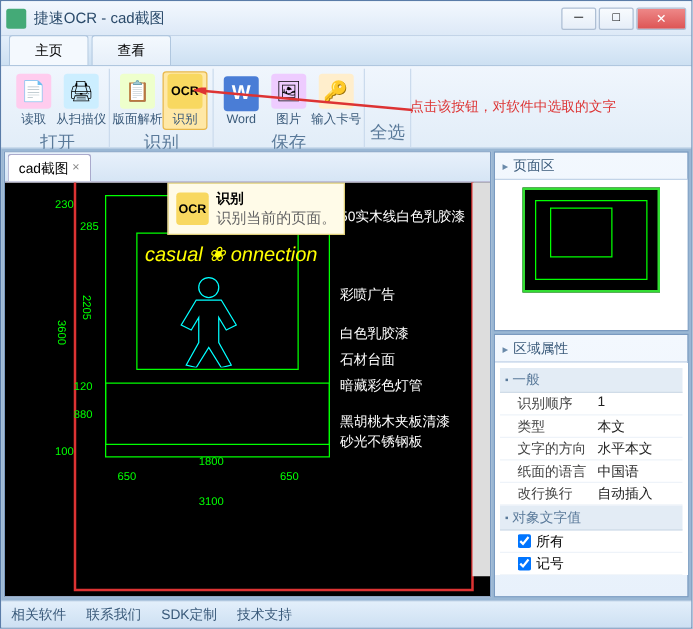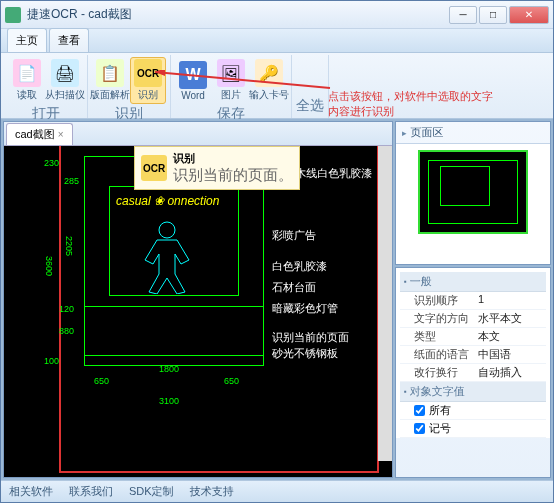--- a/index.html
+++ b/index.html
@@ -7,21 +7,21 @@
 
 .window { width: 554px; height: 503px; border: 1px solid #5a7ca8; display: flex; flex-direction: column; background: linear-gradient(#e8f1fb, #d6e5f5); }
 .titlebar { height: 28px; background: linear-gradient(#f3f8fe, #dde9f7); display: flex; align-items: center; padding: 0 4px; border-bottom: 1px solid #c3d4e8; }
 .titlebar-icon { width: 16px; height: 16px; background: #4a7; border-radius: 2px; margin-right: 6px; }
 .titlebar-text { flex: 1; color: #2a4a6a; font-size: 12px; }
 .win-btns { display: flex; gap: 2px; }
 .win-btn { width: 28px; height: 18px; border: 1px solid #aebfd4; background: linear-gradient(#f8fbfe, #e6eef8); border-radius: 2px; display: flex; align-items: center; justify-content: center; font-size: 10px; cursor: pointer; }
 .win-btn.close { background: linear-gradient(#e88, #d55); color: #fff; width: 40px; }
 
 .tabs-row { height: 24px; background: linear-gradient(#e3effb, #cde0f2); border-bottom: 1px solid #b0c7df; display: flex; align-items: flex-end; padding-left: 6px; }
-.tab { padding: 4px 8px; border: 1px solid #b0c7df; border-bottom: none; background: linear-gradient(#f4f9fe, #e6eff9); margin-right: 2px; border-radius: 3px 3px 0 0; cursor: pointer; font-size: 11px; }
+.tab { padding: 4px 20px; border: 1px solid #b0c7df; border-bottom: none; background: linear-gradient(#f4f9fe, #e6eff9); margin-right: 2px; border-radius: 3px 3px 0 0; cursor: pointer; font-size: 11px; }
 .tab.active { background: #f4f9fe; }
 
 .ribbon { height: 66px; background: linear-gradient(#f0f6fd, #e2edf8); border-bottom: 1px solid #b0c7df; display: flex; padding: 2px 4px 0; }
 .ribbon-group { border-right: 1px solid #cbdbed; padding: 2px 4px; display: flex; flex-direction: column; }
 .ribbon-btns { display: flex; gap: 2px; flex: 1; }
 .rbtn { width: 36px; display: flex; flex-direction: column; align-items: center; justify-content: center; border-radius: 3px; cursor: pointer; padding: 2px; }
 .rbtn.hl { background: #ffe8a6; border: 1px solid #e8b74a; padding: 1px; }
 .rbtn-ico { width: 28px; height: 28px; border-radius: 3px; display: flex; align-items: center; justify-content: center; font-size: 16px; }
 .rbtn-lbl { font-size: 10px; color: #3a5a7a; margin-top: 1px; white-space: nowrap; }
 .group-lbl { text-align: center; font-size: 14px; color: #5a7a9a; padding: 1px 0; }
@@ -33,23 +33,23 @@
 .doc-close { color: #888; cursor: pointer; font-size: 10px; }
 
 .canvas-wrap { flex: 1; position: relative; overflow: hidden; }
 .canvas { position: absolute; inset: 0; background: #000; }
 .selection { position: absolute; top: -3px; left: 55px; width: 320px; height: 330px; border: 2px solid #d33; }
 .cad-label { position: absolute; color: #fff; font-size: 11px; white-space: nowrap; }
 
 .tooltip { position: absolute; top: 0; left: 130px; background: #fffbe8; border: 1px solid #e0cf7a; padding: 4px 6px; font-size: 11px; z-index: 10; display: flex; gap: 6px; align-items: center; }
 .tooltip-ico { width: 26px; height: 26px; background: #f8d860; border-radius: 3px; display: flex; align-items: center; justify-content: center; font-size: 10px; font-weight: bold; }
 .tooltip-txt .t1 { font-weight: bold; }
-.tooltip-txt .t2 { color: #666; font-size: 15px; }
-
-.callout { position: absolute; top: 89px; left: 328px; color: #d33; font-size: 12px; line-height: 1.4; z-index: 20; }
+.tooltip-txt .t2 { color: #666; font-size: 12px; }
+
+.callout { position: absolute; top: 79px; left: 328px; color: #d33; font-size: 12px; line-height: 1.4; z-index: 20; }
 .arrow { position: absolute; top: 70px; left: 155px; width: 180px; height: 20px; z-index: 19; }
 
 .side { flex: 1; display: flex; flex-direction: column; margin: 2px 2px 2px 0; gap: 2px; overflow: hidden; }
 .panel { border: 1px solid #7a9ac0; background: linear-gradient(#f3f8fe, #e8f1fb); display: flex; flex-direction: column; }
 .panel-hd { padding: 3px 6px; color: #3a5a7a; font-size: 11px; border-bottom: 1px solid #c3d4e8; display: flex; align-items: center; gap: 4px; }
 .panel-hd::before { content: "▸"; font-size: 9px; color: #6a8aaa; }
 .panel-bd { padding: 4px; background: #fff; flex: 1; }
 .thumb { width: 110px; height: 84px; border: 2px solid #3d3; background: #000; margin: 2px auto; position: relative; }
 .thumb-lbl { text-align: center; font-size: 10px; margin-top: 3px; }
 
@@ -58,21 +58,21 @@
 .prop-cat::before { content: "▪"; font-size: 8px; }
 .prop-row { display: flex; border-bottom: 1px solid #eef3f9; padding: 1px 4px 1px 14px; }
 .prop-k { flex: 1; color: #444; }
 .prop-v { flex: 1; color: #222; }
 .prop-chk { display: flex; align-items: center; gap: 4px; padding: 1px 4px 1px 14px; border-bottom: 1px solid #eef3f9; }
 .prop-chk input { width: 11px; height: 11px; }
 
 .statusbar { height: 22px; background: linear-gradient(#e3effb, #cde0f2); border-top: 1px solid #b0c7df; display: flex; align-items: center; padding: 0 8px; gap: 16px; font-size: 11px; color: #3a5a7a; }
 
 .cad-dim { position: absolute; color: #0f0; font-size: 9px; }
-.cad-text { position: absolute; color: #ff0; font-size: 12px; font-style: italic; }
+.cad-text { position: absolute; color: #ff0; font-size: 16px; font-style: italic; }
 .scroll-v { position: absolute; right: 0; top: 0; bottom: 16px; width: 14px; background: #ddd; }
 </style>
 </head>
 <body>
 
 <div class="window">
 
   <div class="titlebar">
     <div class="titlebar-icon"></div>
     <div class="titlebar-text">捷速OCR - cad截图</div>
@@ -164,21 +164,21 @@
 
           <svg style="position:absolute;top:68px;left:118px" width="90" height="80">
               <path d="M45 8 a8 8 0 1 1 0 16 a8 8 0 1 1 0 -16 M35 26 l-12 20 l8 4 l6 -10 l0 20 l-10 18 l8 2 l10 -16 l10 16 l8 -2 l-10 -18 l0 -20 l6 10 l8 -4 l-12 -20 z" fill="none" stroke="#0ff" stroke-width="1"></path>
             </svg>
           <div id="cad-labels">
               <div class="cad-label" style="top: 20px; left: 268px;">50实木线白色乳胶漆</div>
               <div class="cad-label" style="top: 82px; left: 268px;">彩喷广告</div>
               <div class="cad-label" style="top: 113px; left: 268px;">白色乳胶漆</div>
               <div class="cad-label" style="top: 134px; left: 268px;">石材台面</div>
               <div class="cad-label" style="top: 155px; left: 268px;">暗藏彩色灯管</div>
-              <div class="cad-label" style="top: 184px; left: 268px;">识别当前的页面</div>
+              <div class="cad-label" style="top: 184px; left: 268px;">黑胡桃木夹板清漆</div>
               <div class="cad-label" style="top: 200px; left: 268px;">砂光不锈钢板</div>
             </div>
           <div id="cad-dims">
               <div class="cad-dim" style="top: 12px; left: 40px;">230</div>
               <div class="cad-dim" style="top: 30px; left: 60px;">285</div>
               <div class="cad-dim" style="top: 90px; left: 60px; writing-mode: vertical-rl;">2205</div>
               <div class="cad-dim" style="top: 110px; left: 40px; writing-mode: vertical-rl;">3600</div>
               <div class="cad-dim" style="top: 158px; left: 55px;">120</div>
               <div class="cad-dim" style="top: 180px; left: 55px;">880</div>
               <div class="cad-dim" style="top: 210px; left: 40px;">100</div>
@@ -196,33 +196,34 @@
       <div class="panel" style="height:144px">
         <div class="panel-hd">页面区</div>
         <div class="panel-bd">
           <div class="thumb">
             <div style="position:absolute;inset:8px;border:1px solid #0f0"></div>
             <div style="position:absolute;top:14px;left:20px;width:50px;height:40px;border:1px solid #0f0"></div>
           </div>
         </div>
       </div>
       <div class="panel" style="flex:1;min-height:0">
+        <div class="panel-hd">区域属性</div>
         <div class="panel-bd prop-grid" id="prop-grid">
             <div class="prop-cat">一般</div>
             <div class="prop-row">
               <div class="prop-k">识别顺序</div>
               <div class="prop-v">1</div>
             </div>
             <div class="prop-row">
+              <div class="prop-k">类型</div>
+              <div class="prop-v">本文</div>
+            </div>
+            <div class="prop-row">
               <div class="prop-k">文字的方向</div>
               <div class="prop-v">水平本文</div>
-            </div>
-            <div class="prop-row">
-              <div class="prop-k">类型</div>
-              <div class="prop-v">本文</div>
             </div>
             <div class="prop-row">
               <div class="prop-k">纸面的语言</div>
               <div class="prop-v">中国语</div>
             </div>
             <div class="prop-row">
               <div class="prop-k">改行换行</div>
               <div class="prop-v">自动插入</div>
             </div>
             <div class="prop-cat">对象文字值</div>
@@ -246,14 +247,13 @@
     <span>技术支持</span>
   </div>
 </div>
 
 <svg class="arrow">
     <line x1="0" y1="2" x2="175" y2="18" stroke="#d33" stroke-width="2"></line>
     <polygon points="0,2 10,-2 10,6" fill="#d33"></polygon>
   </svg>
 <div class="callout">
   <div>点击该按钮，对软件中选取的文字</div>
-  <div>内容进行识别</div>
 </div>
 
 </body></html>

